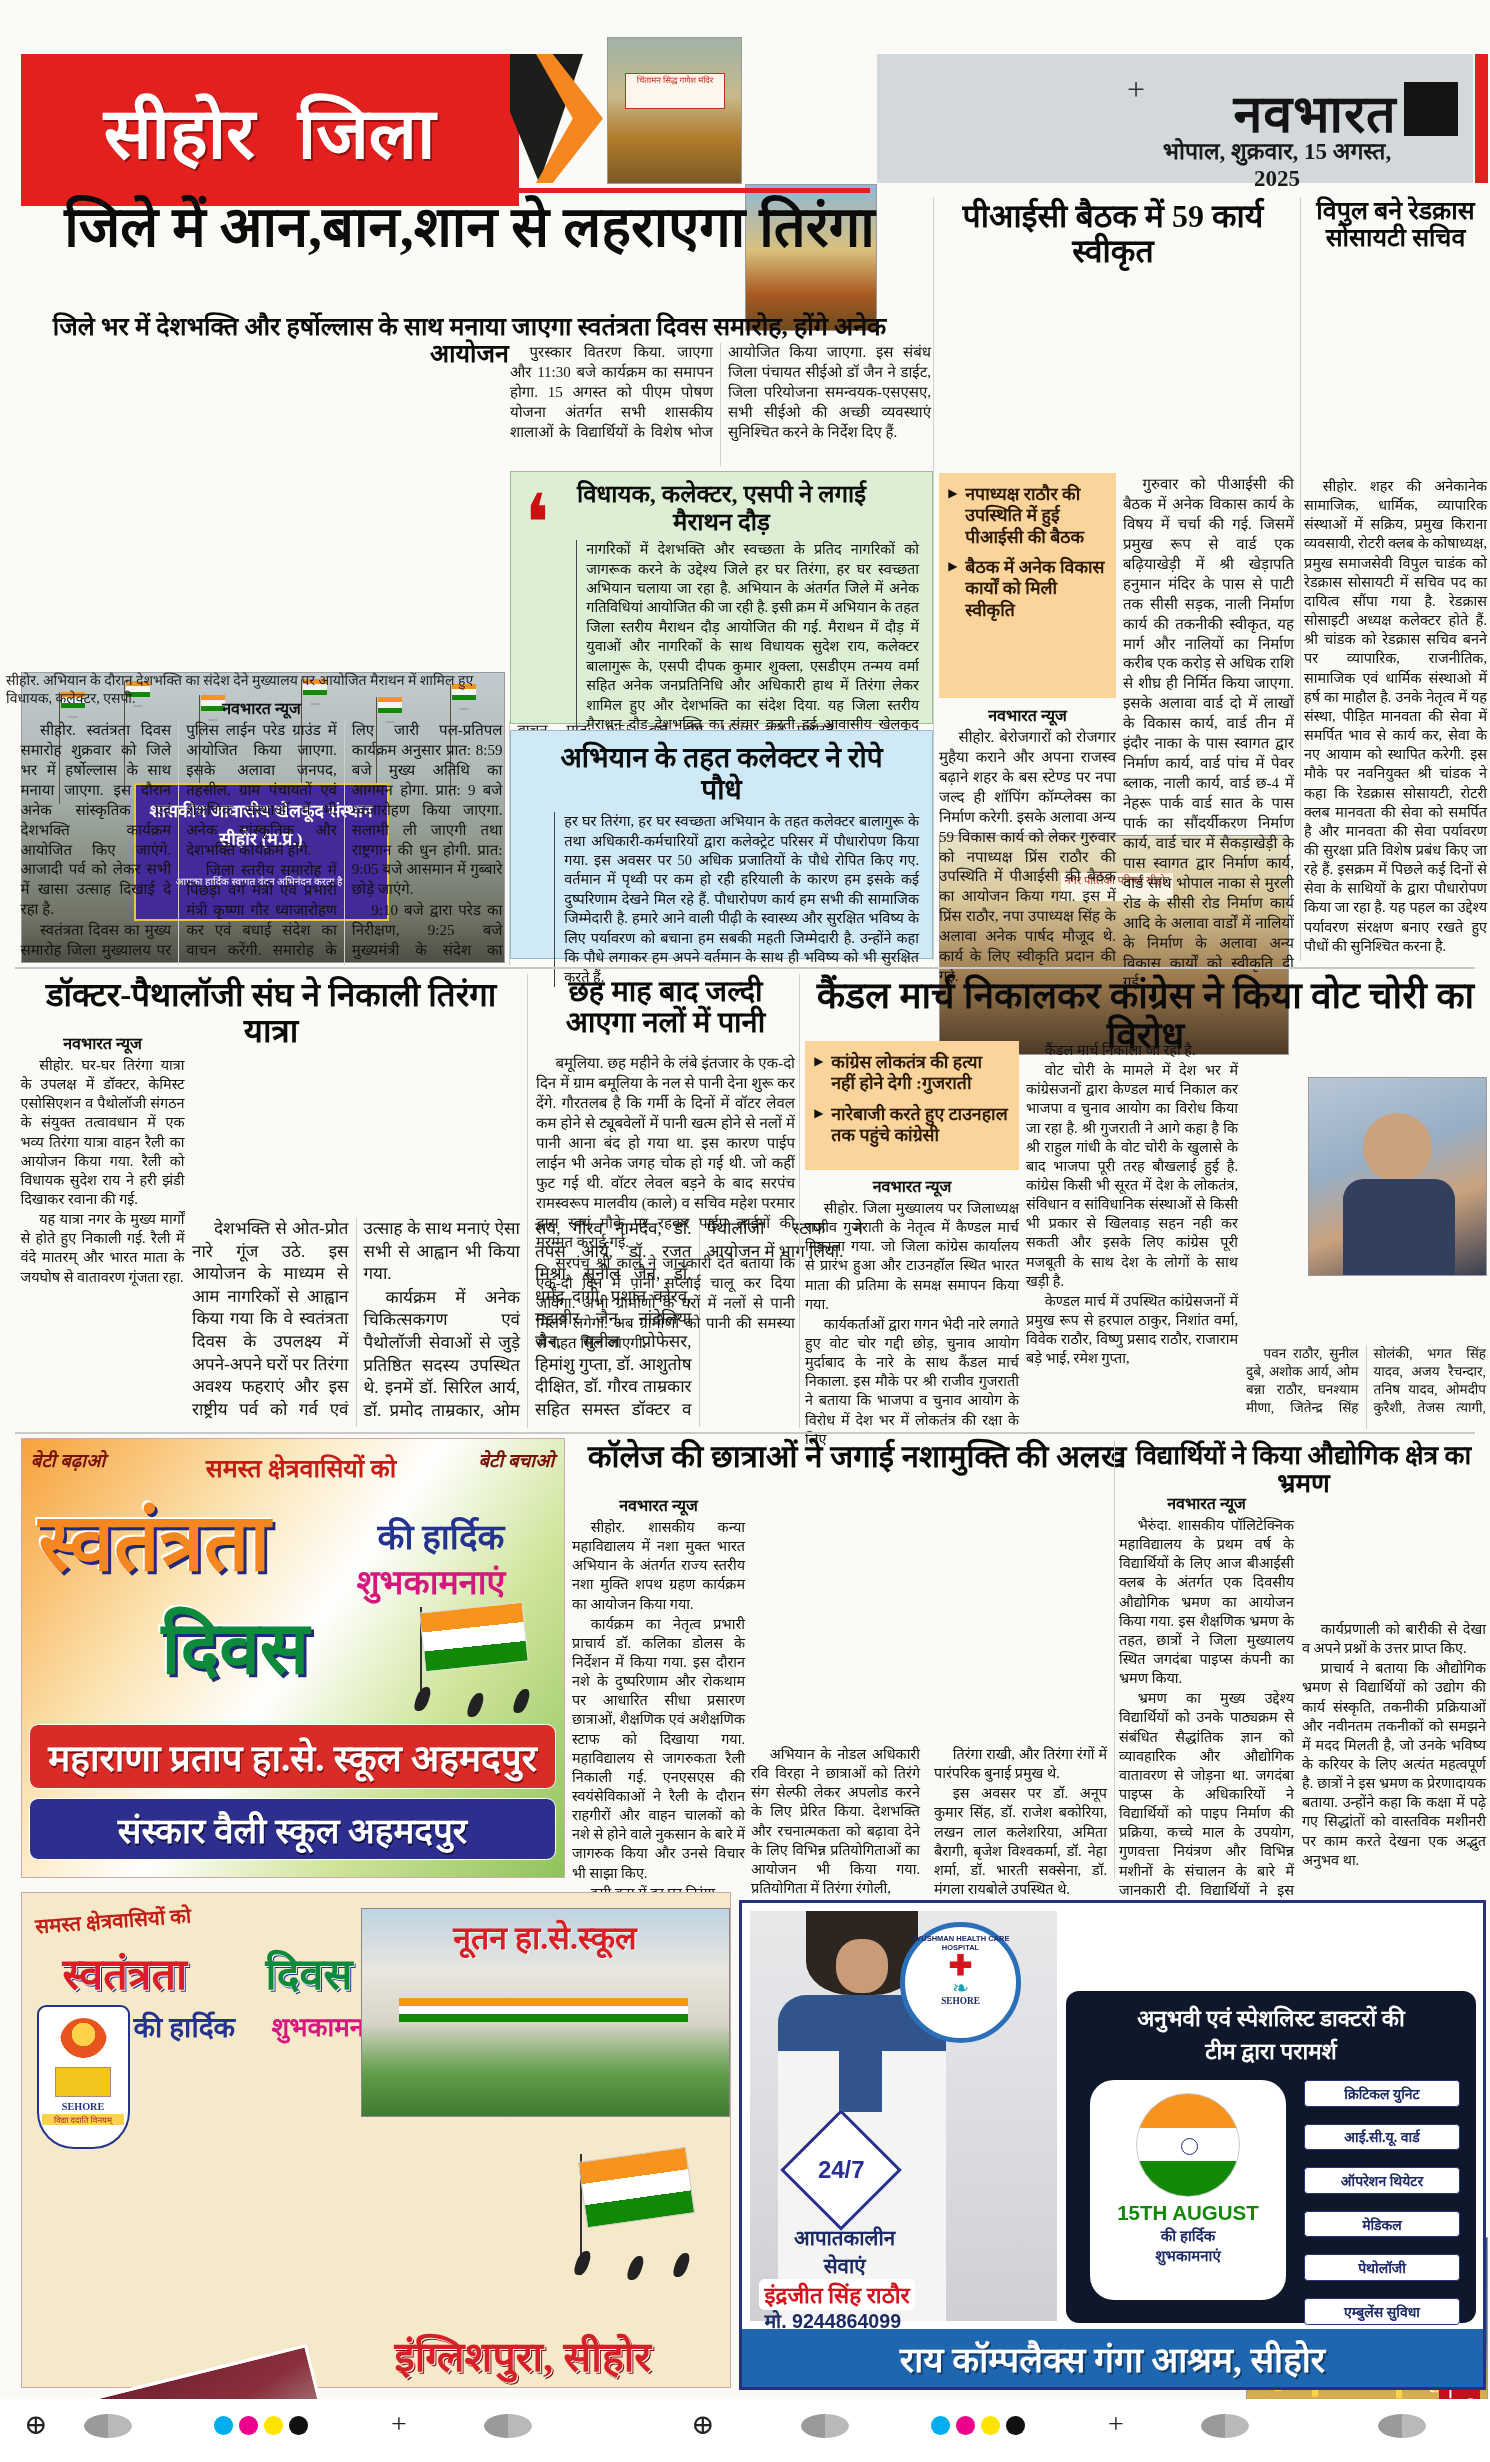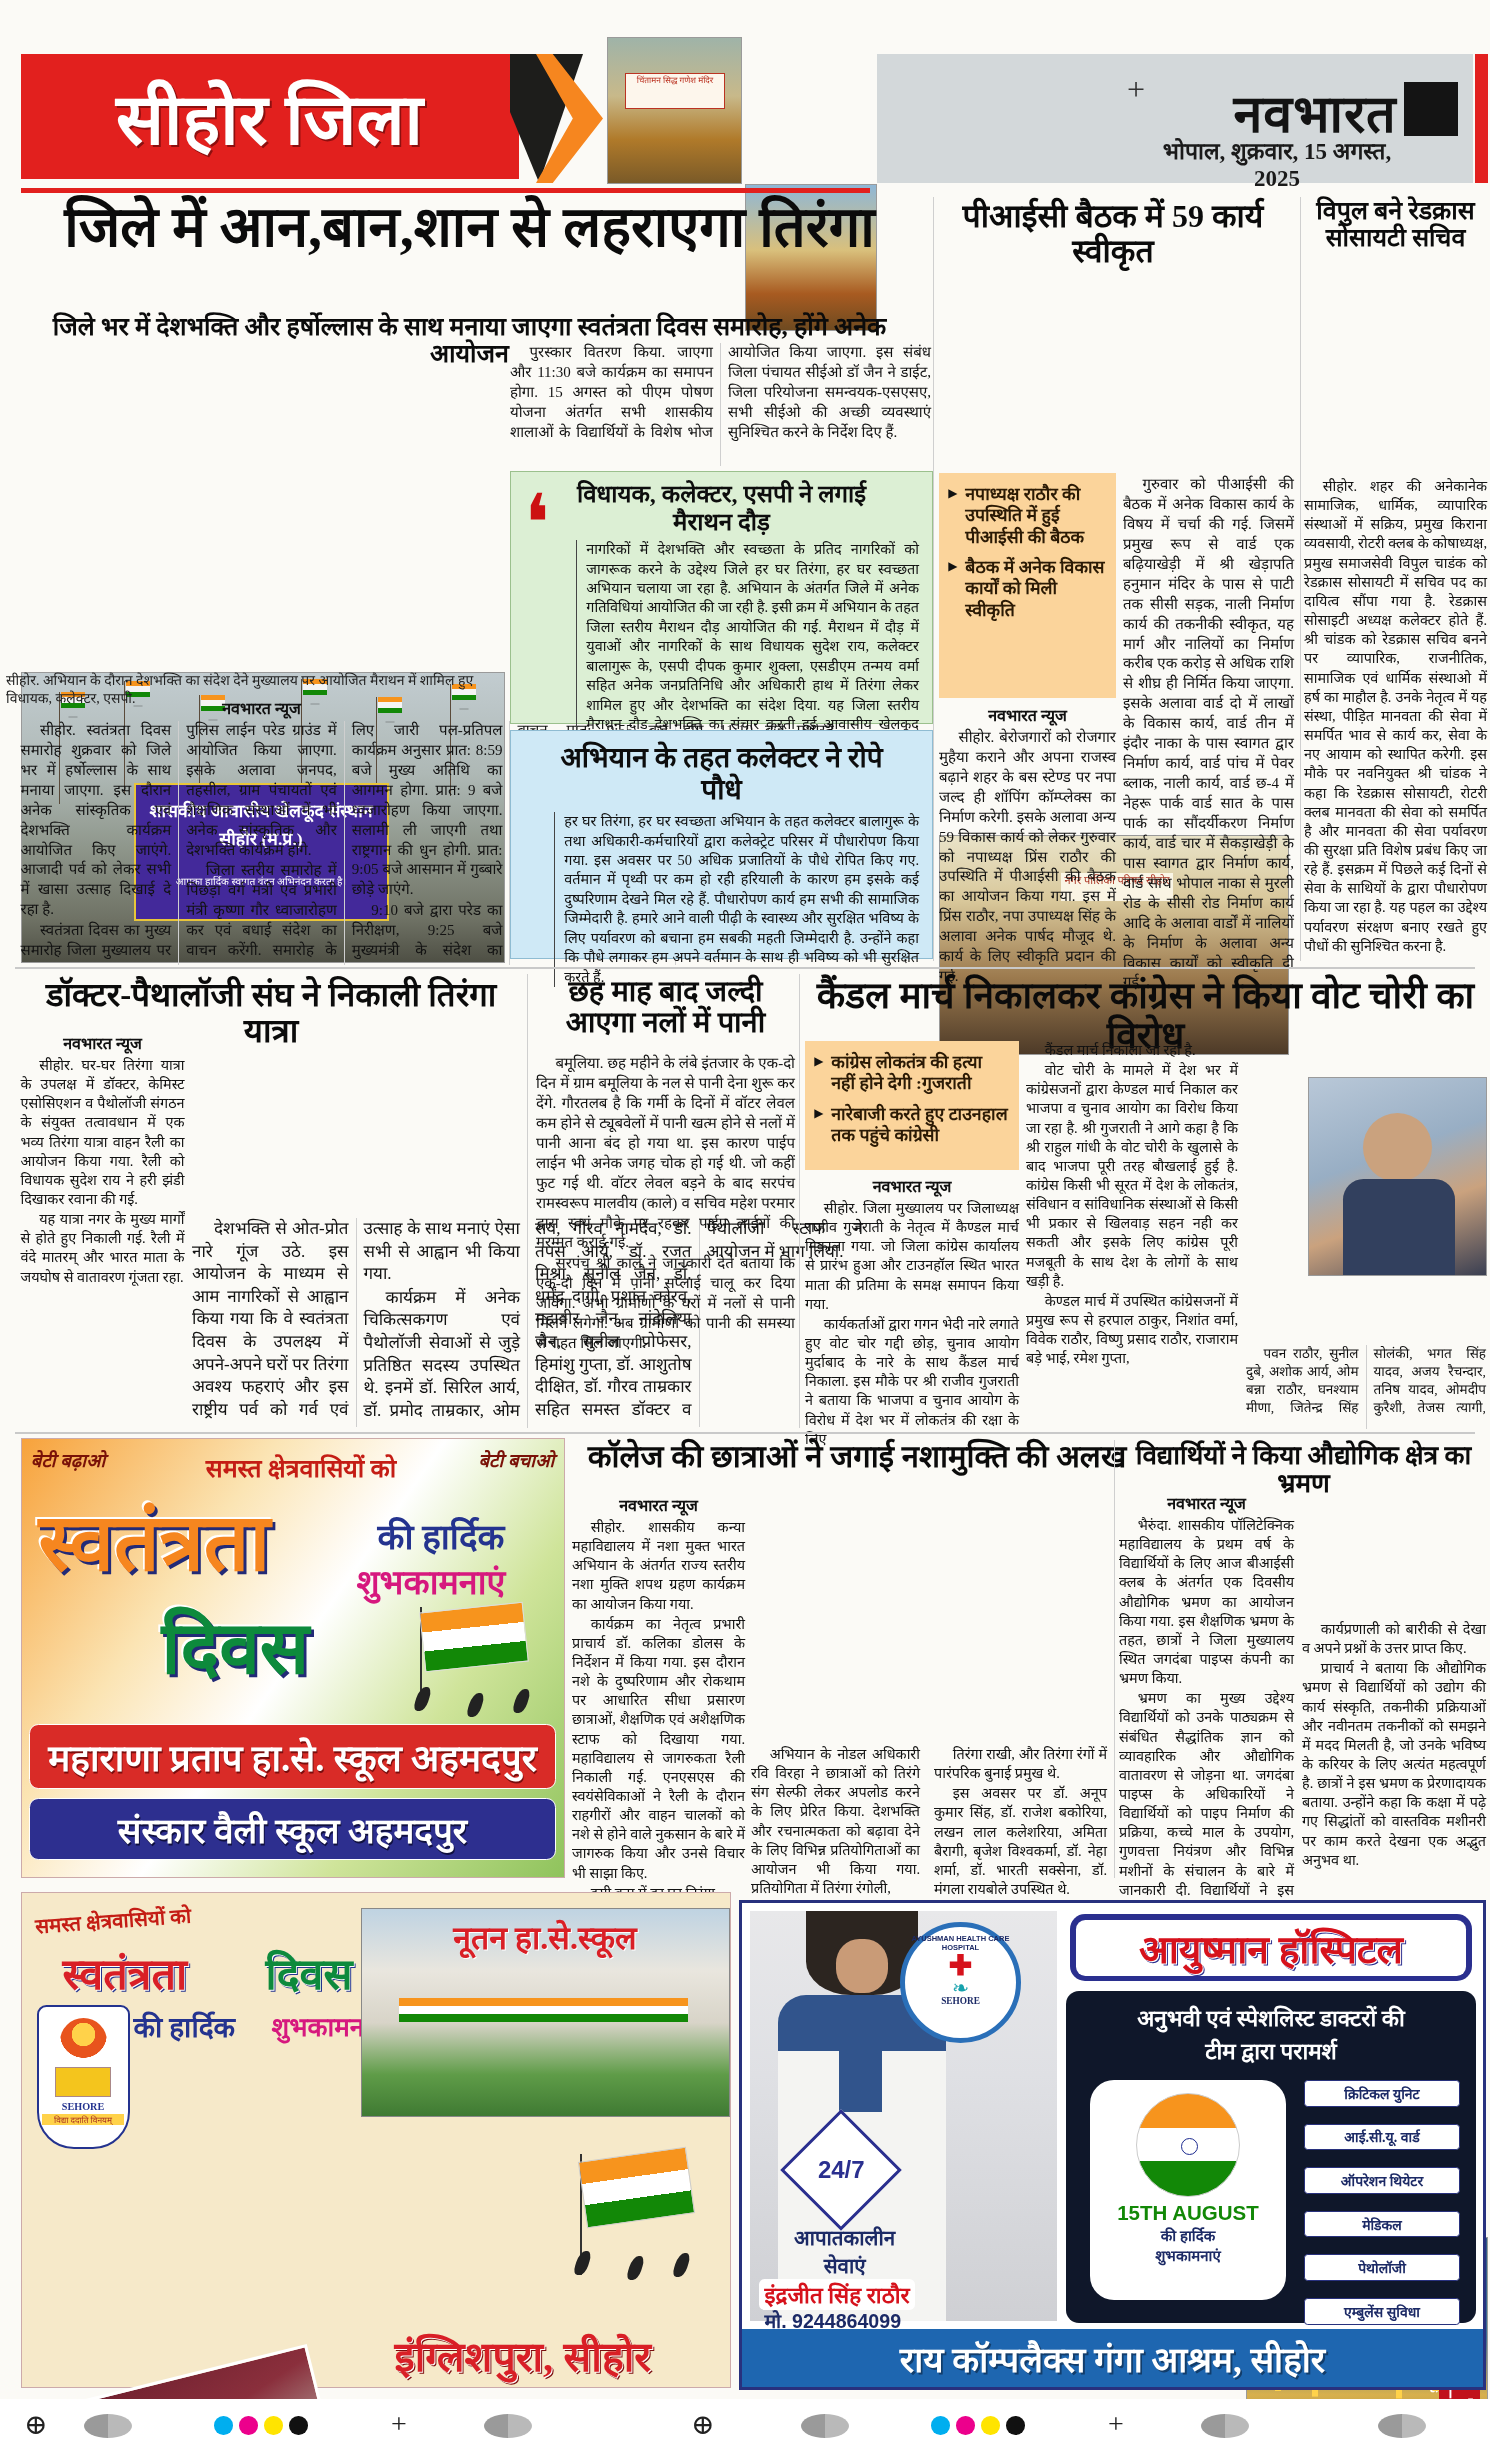--- a/index.html
+++ b/index.html
@@ -57,21 +57,21 @@
   
   .oval{width:48px;height:24px;border-radius:50%;background:linear-gradient(90deg,#9a9a9a 50%,#b9b9b9 50%);display:inline-block;}
   .dot{width:18.6px;height:18.6px;border-radius:50%;display:inline-block;margin-right:6.5px;}
   .reg{font-size:28px;color:#222;}
 </style>
 </head>
 <body>
 
 <div id="page">
 
-  <div class="abs mast-red" style="left:20.5px;top:54px;width:498px;height:125px;">
+  <div class="abs mast-red" style="left:20.5px;top:54px;width:498px;height:152px;font-family:Liberation Mono, monospace;">
     <span>सीहोर जिला</span>
   </div>
   <div class="abs notch-black" style="left:510px;top:54px;width:73px;height:129px;"></div>
   <div class="abs notch-orange" style="left:536px;top:54px;width:67px;height:129px;"></div>
 
   <div class="abs photo" style="left:607px;top:37px;width:133px;height:145px;background:linear-gradient(180deg,#9fb3a8 0%,#c8b98a 40%,#b07a2a 70%,#7a5a28 100%);font-family:Liberation Serif, serif;">
     <div class="abs" style="left:17px;top:35px;width:98px;height:32px;background:#fdf6ec;border:0.9px solid #b32;color:#b32;font-size:8.4px;text-align:center;line-height:1.2;padding-top:1.9px;">चिंतामन सिद्ध गणेश मंदिर</div>
   </div>
   <div class="abs photo" style="left:745px;top:37px;width:130px;height:145px;background:linear-gradient(180deg,#8fb7d6 0%,#d9c07c 45%,#a85b21 75%,#6e4a20 100%);"></div>
 
@@ -311,25 +311,20 @@
       <div class="abs" style="left:86px;top:28px;width:52px;height:54px;background:#c99b77;border-radius:45%;"></div>
       <div class="abs" style="left:28px;top:84px;width:168px;height:326px;background:linear-gradient(180deg,#31548c 0 56px,#f4f4f2 56px);border-radius:28px 28px 0 0;"></div>
       <div class="abs" style="left:89px;top:89px;width:43px;height:112px;background:#31548c;"></div>
     </div>
     <div class="abs" style="left:158px;top:18.6px;width:121px;height:121px;border-radius:50%;background:#fff;border:5.6px solid #2a6fb8;text-align:center;box-sizing:border-box;">
       <div style="font-size:7.5px;color:#1c2a66;font-weight:bold;margin-top:7.5px;font-family:'Liberation Sans',sans-serif;">AYUSHMAN HEALTH CARE HOSPITAL</div>
       <div style="font-size:28px;color:#d6121c;font-weight:bold;line-height:1;">✚</div>
       <div style="font-size:20.5px;color:#17a2ad;line-height:0.8;">❧</div>
       <div style="font-size:9.3px;color:#1c2a66;font-weight:bold;">SEHORE</div>
     </div>
-    <div class="abs" style="left:328px;top:11.2px;width:402px;height:67px;background:#2a2f8f;border-radius:15px;">
-      <div style="margin:5.6px;background:#fff;border-radius:9.3px;height:56px;display:flex;align-items:center;justify-content:center;">
-        <span style="font-size:39px;font-weight:bold;color:#d6121c;text-shadow:0.9px 0.9px 0 #fff,1.9px 1.9px 0 #2a2f8f;">आयुष्मान हॉस्पिटल</span>
-      </div>
-    </div>
     <div class="abs hosp-orange" style="left:324px;top:88px;width:410px;height:332px;">
       <div class="ctr bold" style="margin-top:11.2px;font-size:22.4px;color:#fff;">अनुभवी एवं स्पेशलिस्ट डाक्टरों की</div>
       <div class="ctr bold" style="margin-top:1.9px;font-size:22.4px;color:#fff;">टीम द्वारा परामर्श</div>
       <div class="abs" style="left:24px;top:89px;width:196px;height:220px;background:#fff;border-radius:24px;text-align:center;">
         <div class="flag-circle" style="width:102px;height:102px;margin:13px auto 3.7px auto;"></div>
         <div style="font-size:20.5px;font-weight:bold;color:#128807;font-family:'Liberation Sans',sans-serif;">15TH AUGUST</div>
         <div style="font-size:15px;font-weight:bold;color:#1c2a66;">की हार्दिक</div>
         <div style="font-size:15px;font-weight:bold;color:#1c2a66;">शुभकामनाएं</div>
       </div>
       <div class="abs" style="left:238px;top:89px;width:156px;">

